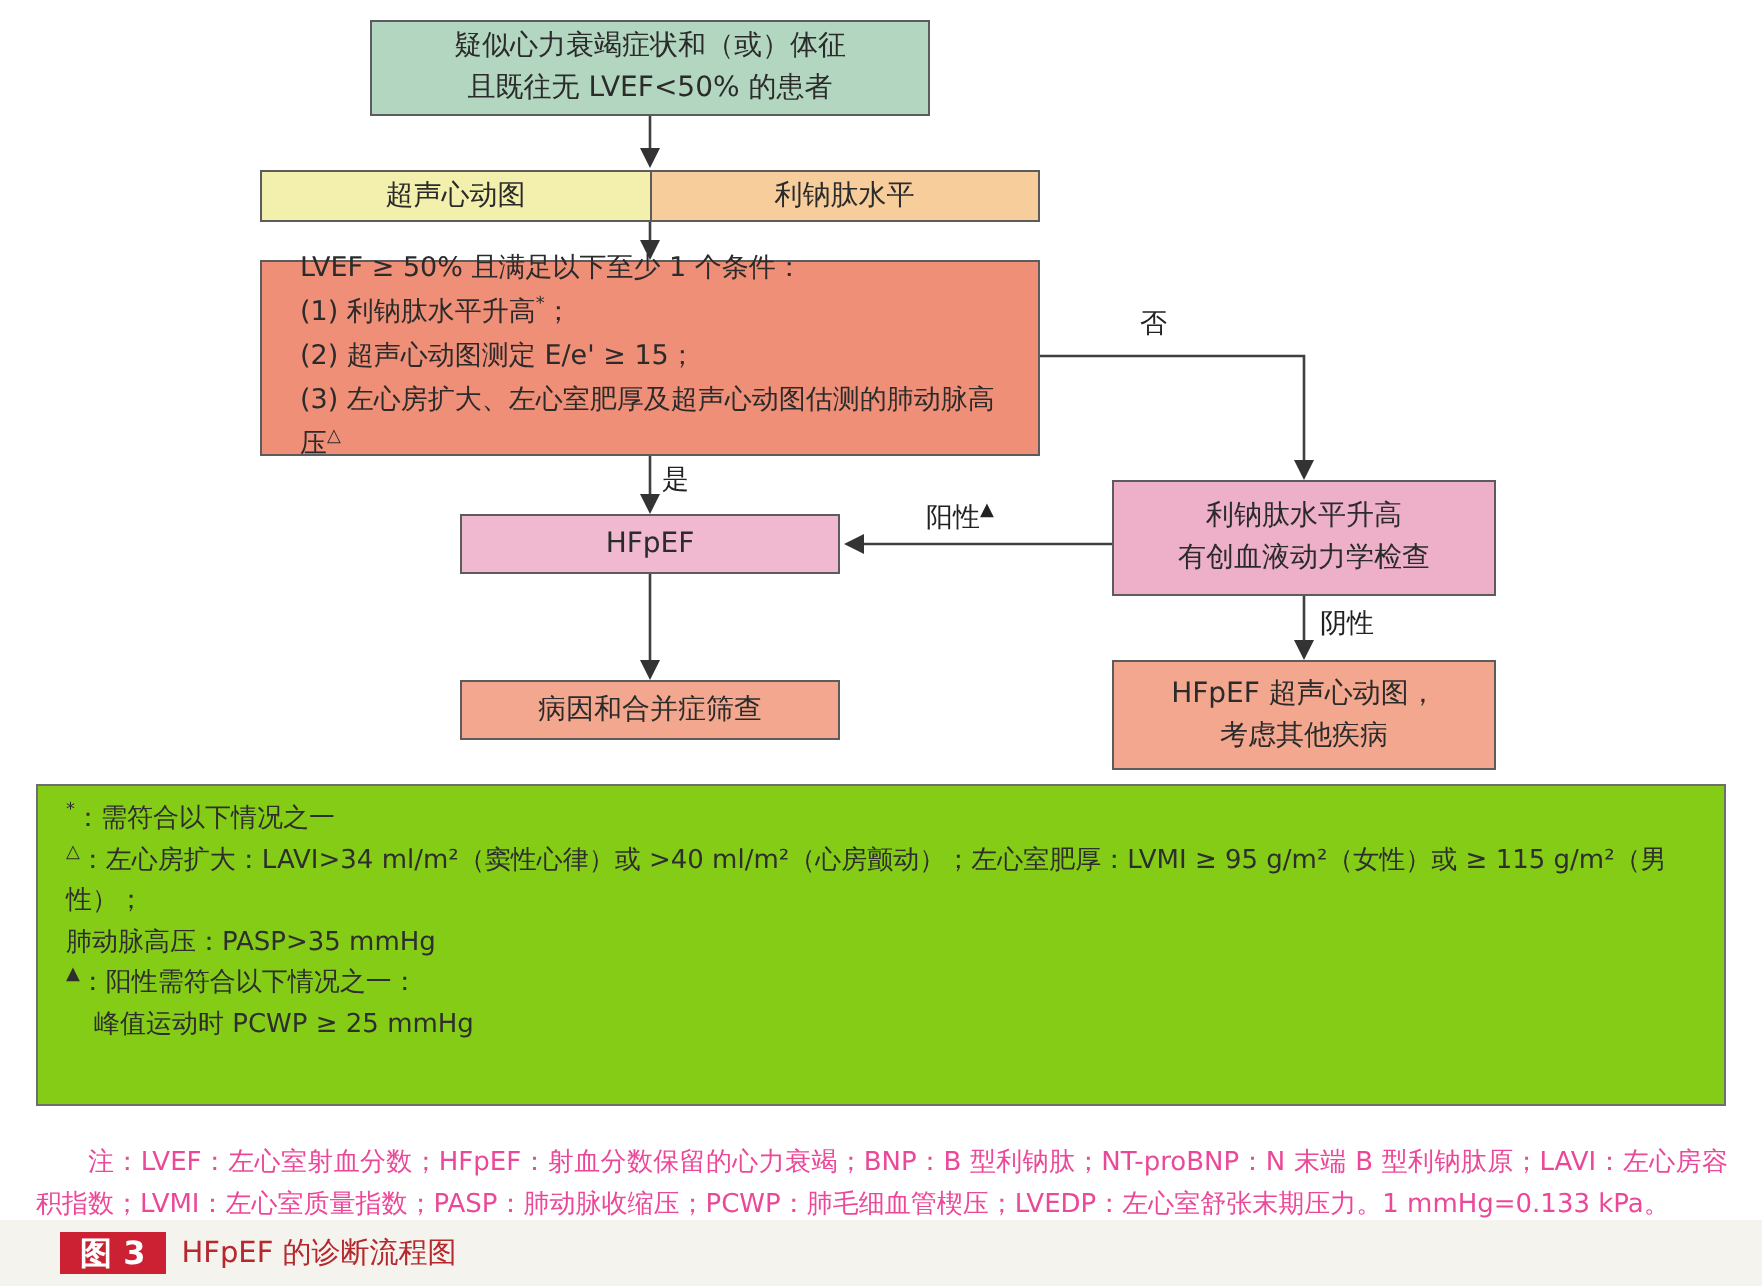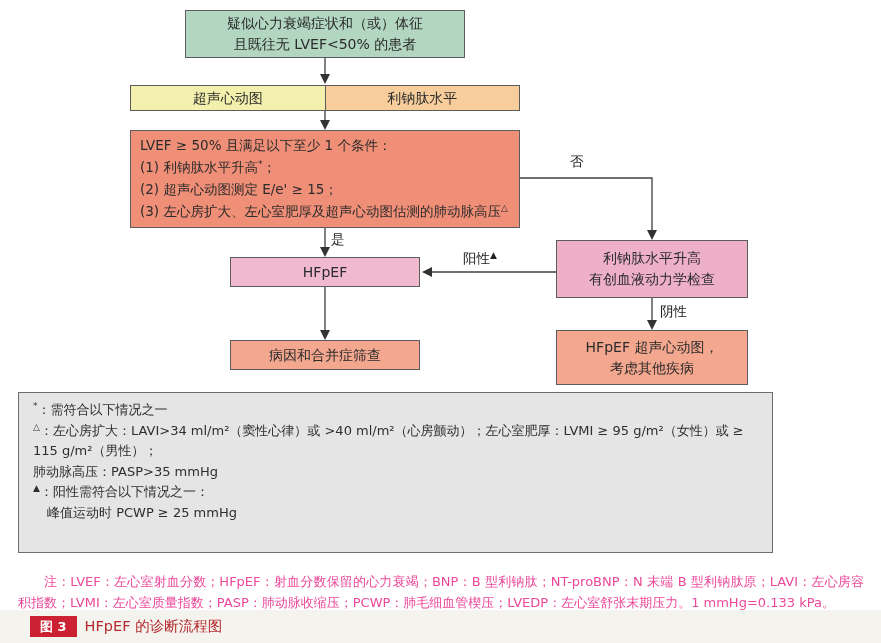--- a/index.html
+++ b/index.html
@@ -9,42 +9,42 @@
   .box{position:absolute;z-index:2;border:1px solid #5c5c5c;box-sizing:border-box;
        display:flex;flex-direction:column;align-items:center;justify-content:center;
        text-align:center;font-size:14px;line-height:1.5;color:#2b2b2b;}
   .start{left:185px;top:10px;width:280px;height:48px;background:#b2d6bf;}
   .strip{left:130px;top:85px;width:390px;height:26px;padding:0;flex-direction:row;}
   .strip .cell{flex:1;height:100%;display:flex;align-items:center;justify-content:center;}
   .cell-echo{background:#f3f0ad;border-right:1px solid #5c5c5c;}
   .cell-bnp{background:#f8cd9c;}
   .criteria{left:130px;top:130px;width:390px;height:98px;background:#f08f77;
             align-items:flex-start;justify-content:center;text-align:left;
-            font-size:13.5px;line-height:1.62;padding:4px 9px;}
+            font-size:13.5px;line-height:1.62;padding:4px 19px;}
   .hfpef{left:230px;top:257px;width:190px;height:30px;background:#f1b9d0;}
   .etiology{left:230px;top:340px;width:190px;height:30px;background:#f3a78f;}
   .stress{left:556px;top:240px;width:192px;height:58px;background:#eeb0c9;}
   .unlikely{left:556px;top:330px;width:192px;height:55px;background:#f3a78f;}
   .edge-label{position:absolute;z-index:3;font-size:13.5px;color:#222;background:transparent;}
   .lbl-no{left:570px;top:153px;}
   .lbl-yes{left:331px;top:231px;}
   .lbl-pos{left:444px;top:250px;width:72px;text-align:center;}
   .lbl-neg{left:660px;top:303px;}
   sup.mk{font-size:9px;vertical-align:super;line-height:0;}
-  .footbox{position:absolute;left:18px;top:392px;width:755px;height:161px;z-index:2;
-           border:1px solid #6e6e6e;box-sizing:border-box;background:#e5e5e5;
+  .footbox{position:absolute;left:18px;top:392px;width:845px;height:161px;z-index:2;
+           border:1px solid #6e6e6e;box-sizing:border-box;background:#84cc16;
            padding:7px 6px 0 14px;font-size:13px;line-height:1.58;color:#2e2e2e;}
   .footbox p{margin:0;}
   .footbox .indent{padding-left:14px;}
   .note{position:absolute;left:18px;top:559px;width:846px;z-index:2;
         font-size:13px;line-height:1.6;color:#ec4899;text-indent:2em;text-align:justify;}
   .caption-bar{position:absolute;left:0;top:610px;width:881px;height:33px;z-index:2;
                background:#f5f3ee;display:flex;align-items:center;}
   .caption-badge{margin-left:30px;background:#cb2132;color:#ffffff;font-weight:bold;
-                 font-size:13px;padding:2px 10px;line-height:17px;}
+                 font-size:16px;padding:2px 10px;line-height:17px;}
   .caption-title{margin-left:8px;color:#b5282d;font-weight:normal;font-size:14.5px;}
 </style>
 </head>
 <body>
 
 <div class="canvas">
 
   <svg class="connectors" width="881" height="643" viewBox="0 0 881 643">
     <g stroke="#3f3f3f" stroke-width="1.3" fill="none">
       <path d="M325,58 V75"></path>

